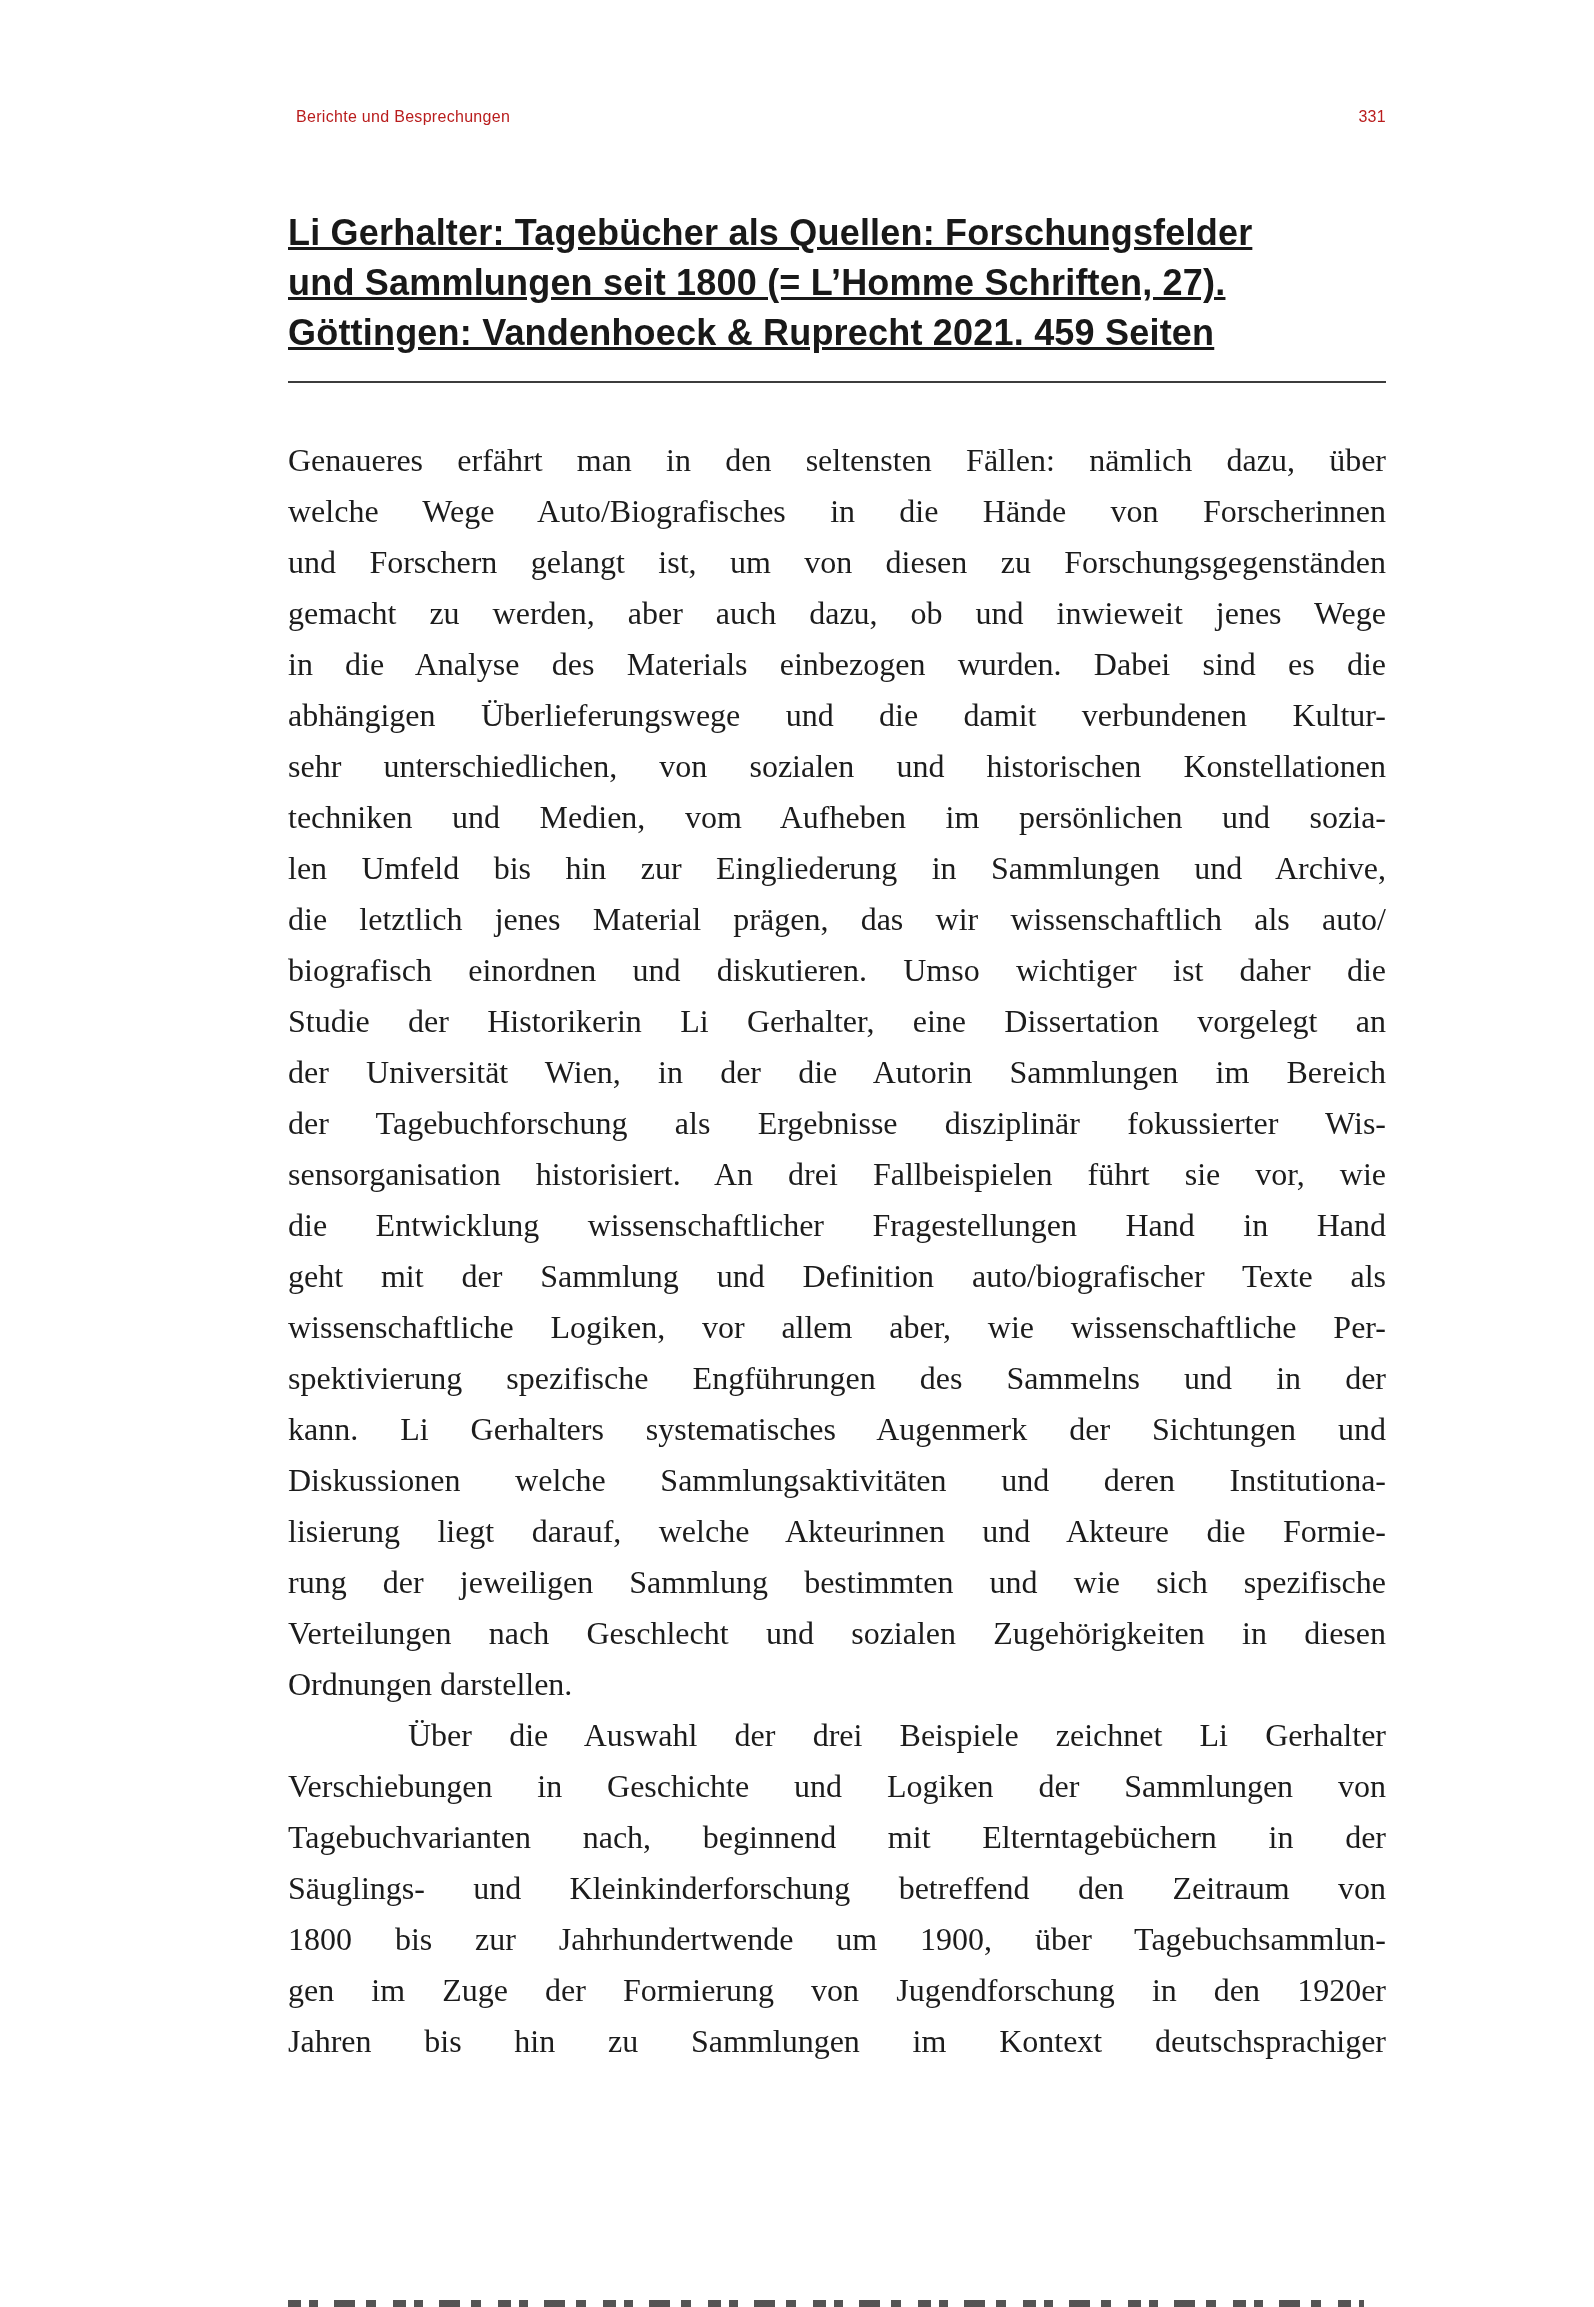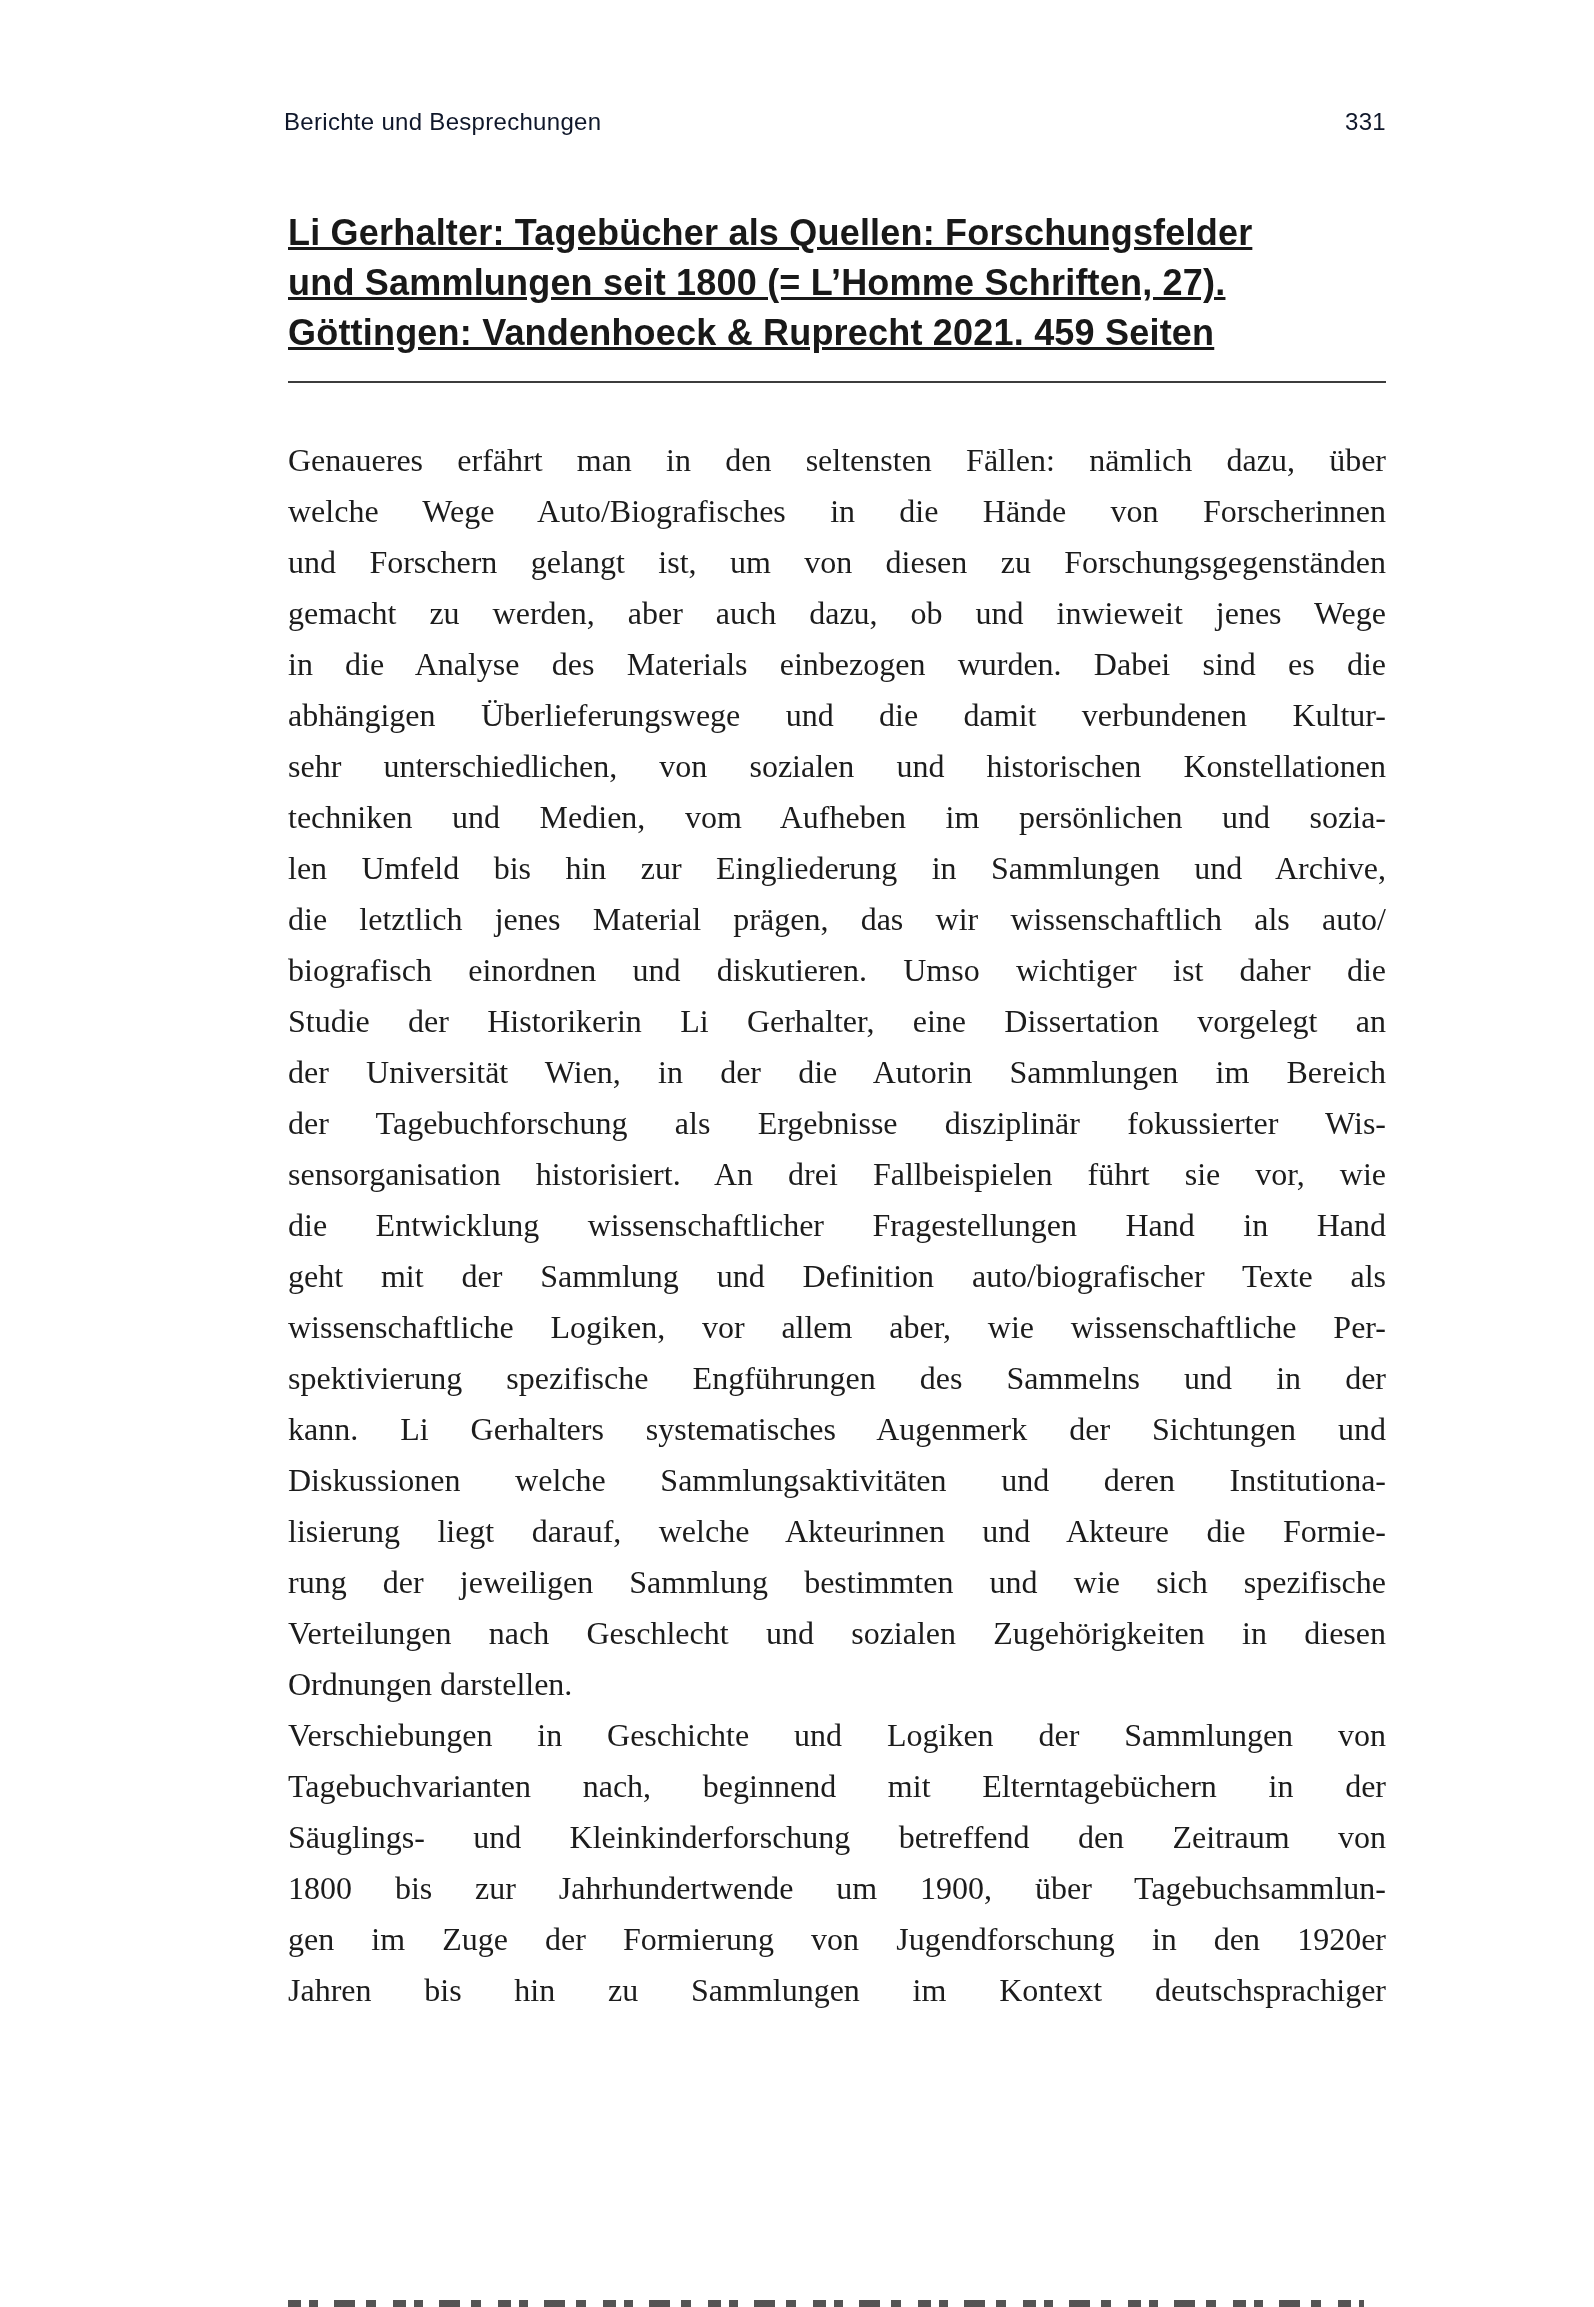--- a/index.html
+++ b/index.html
@@ -11,30 +11,30 @@
     position: relative;
     width: 1595px;
     height: 2307px;
     background: #ffffff;
     overflow: hidden;
     font-family: "Liberation Serif", serif;
     color: #1c1c1c;
   }
   .running-header {
     position: absolute;
-    left: 284px;
+    left: 296px;
     right: 209px;
     top: 108px;
     display: flex;
     justify-content: space-between;
     align-items: baseline;
     font-family: "Liberation Sans", sans-serif;
-    font-size: 24px;
+    font-size: 16px;
     letter-spacing: 0.3px;
-    color: #0f172a;
+    color: #b91c1c;
   }
   .review-title {
     position: absolute;
     left: 288px;
     right: 209px;
     top: 208px;
     font-family: "Liberation Sans", sans-serif;
     font-weight: 700;
     font-size: 36px;
     line-height: 50px;
@@ -129,20 +129,21 @@
       <div class="line">die Entwicklung wissenschaftlicher Fragestellungen Hand in Hand</div>
       <div class="line">geht mit der Sammlung und Definition auto/biografischer Texte als</div>
       <div class="line">wissenschaftliche Logiken, vor allem aber, wie wissenschaftliche Per-</div>
       <div class="line">spektivierung spezifische Engführungen des Sammelns und in der</div>
       <div class="line">kann. Li Gerhalters systematisches Augenmerk der Sichtungen und</div>
       <div class="line">Diskussionen welche Sammlungsaktivitäten und deren Institutiona-</div>
       <div class="line">lisierung liegt darauf, welche Akteurinnen und Akteure die Formie-</div>
       <div class="line">rung der jeweiligen Sammlung bestimmten und wie sich spezifische</div>
       <div class="line">Verteilungen nach Geschlecht und sozialen Zugehörigkeiten in diesen</div>
       <div class="line end">Ordnungen darstellen.</div>
+      <div class="line indent">Über die Auswahl der drei Beispiele zeichnet Li Gerhalter</div>
       <div class="line">Verschiebungen in Geschichte und Logiken der Sammlungen von</div>
       <div class="line">Tagebuchvarianten nach, beginnend mit Elterntagebüchern in der</div>
       <div class="line">Säuglings- und Kleinkinderforschung betreffend den Zeitraum von</div>
       <div class="line">1800 bis zur Jahrhundertwende um 1900, über Tagebuchsammlun-</div>
       <div class="line">gen im Zuge der Formierung von Jugendforschung in den 1920er</div>
       <div class="line">Jahren bis hin zu Sammlungen im Kontext deutschsprachiger</div>
     </div>
 
   <div class="clipped-next-line"></div>
 

